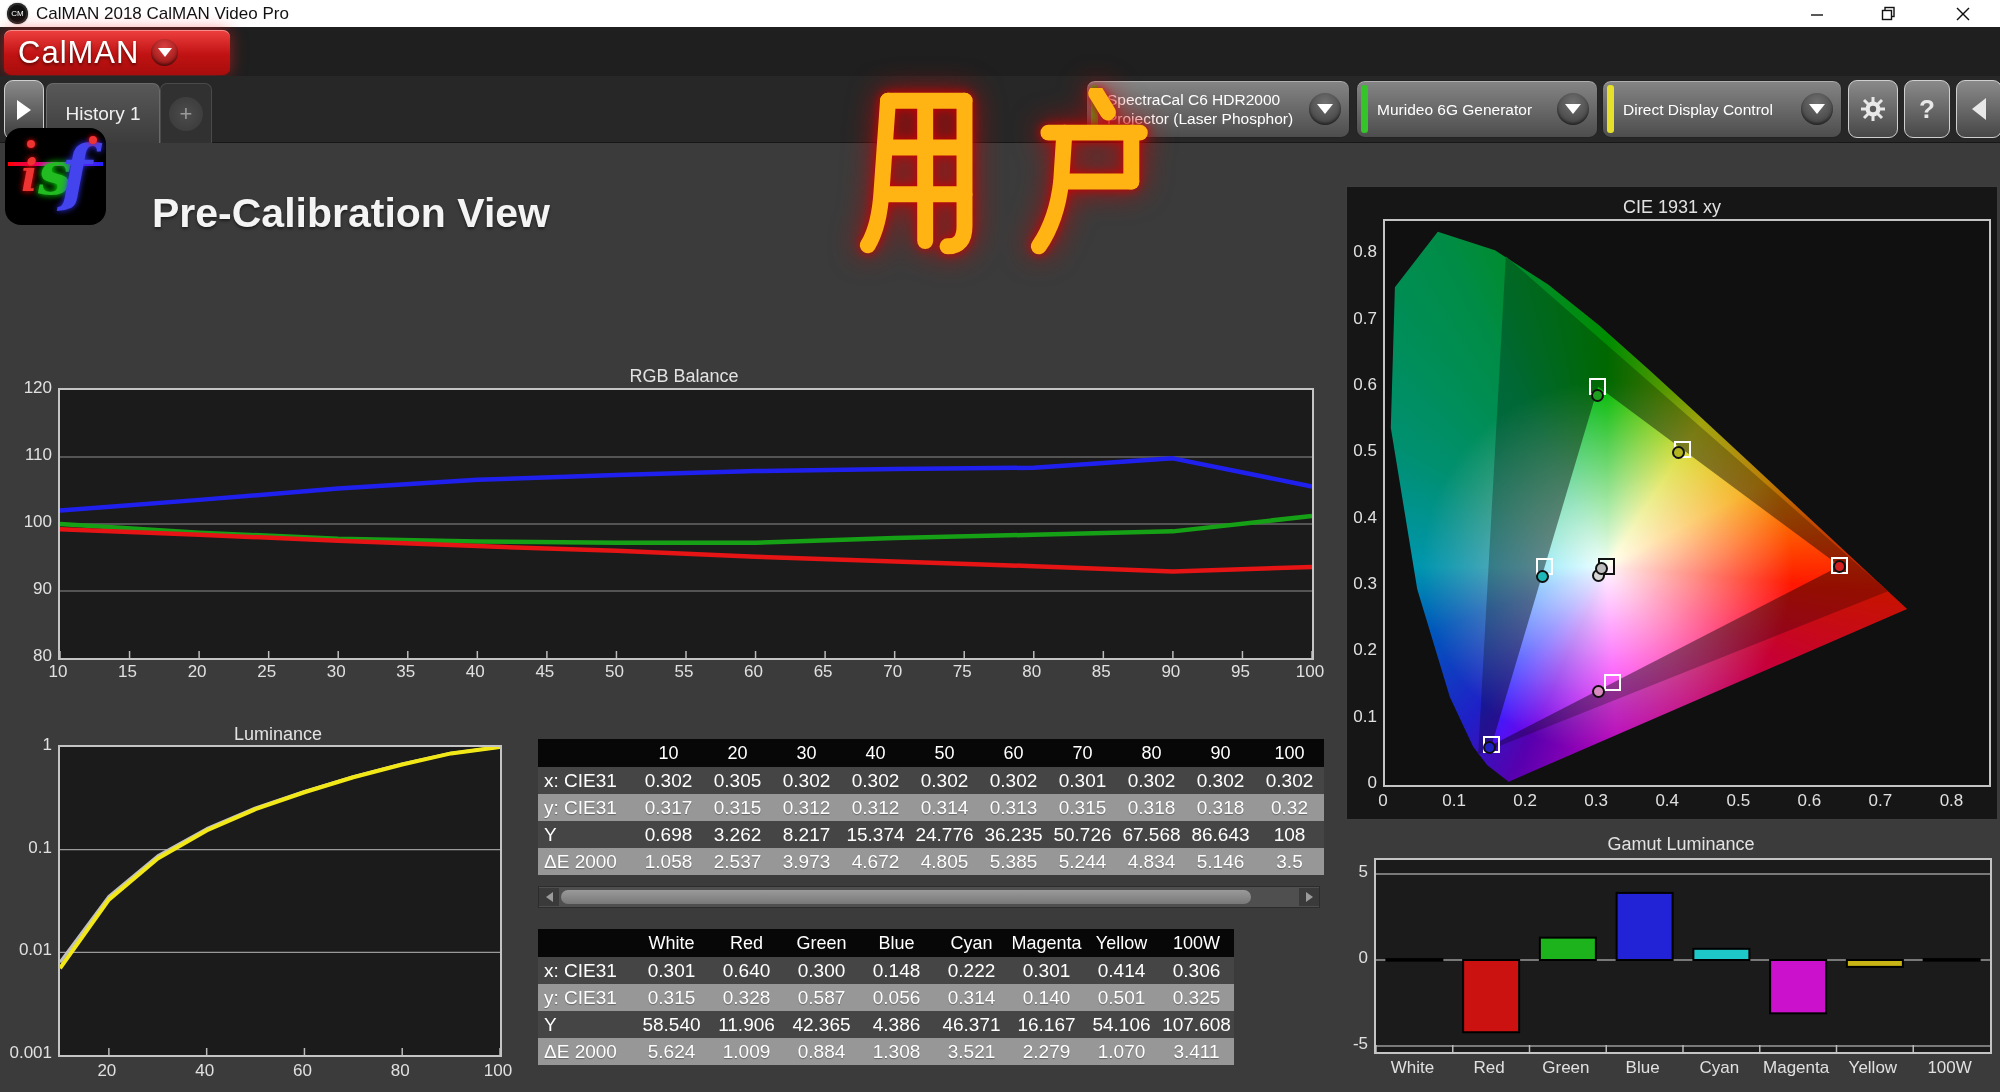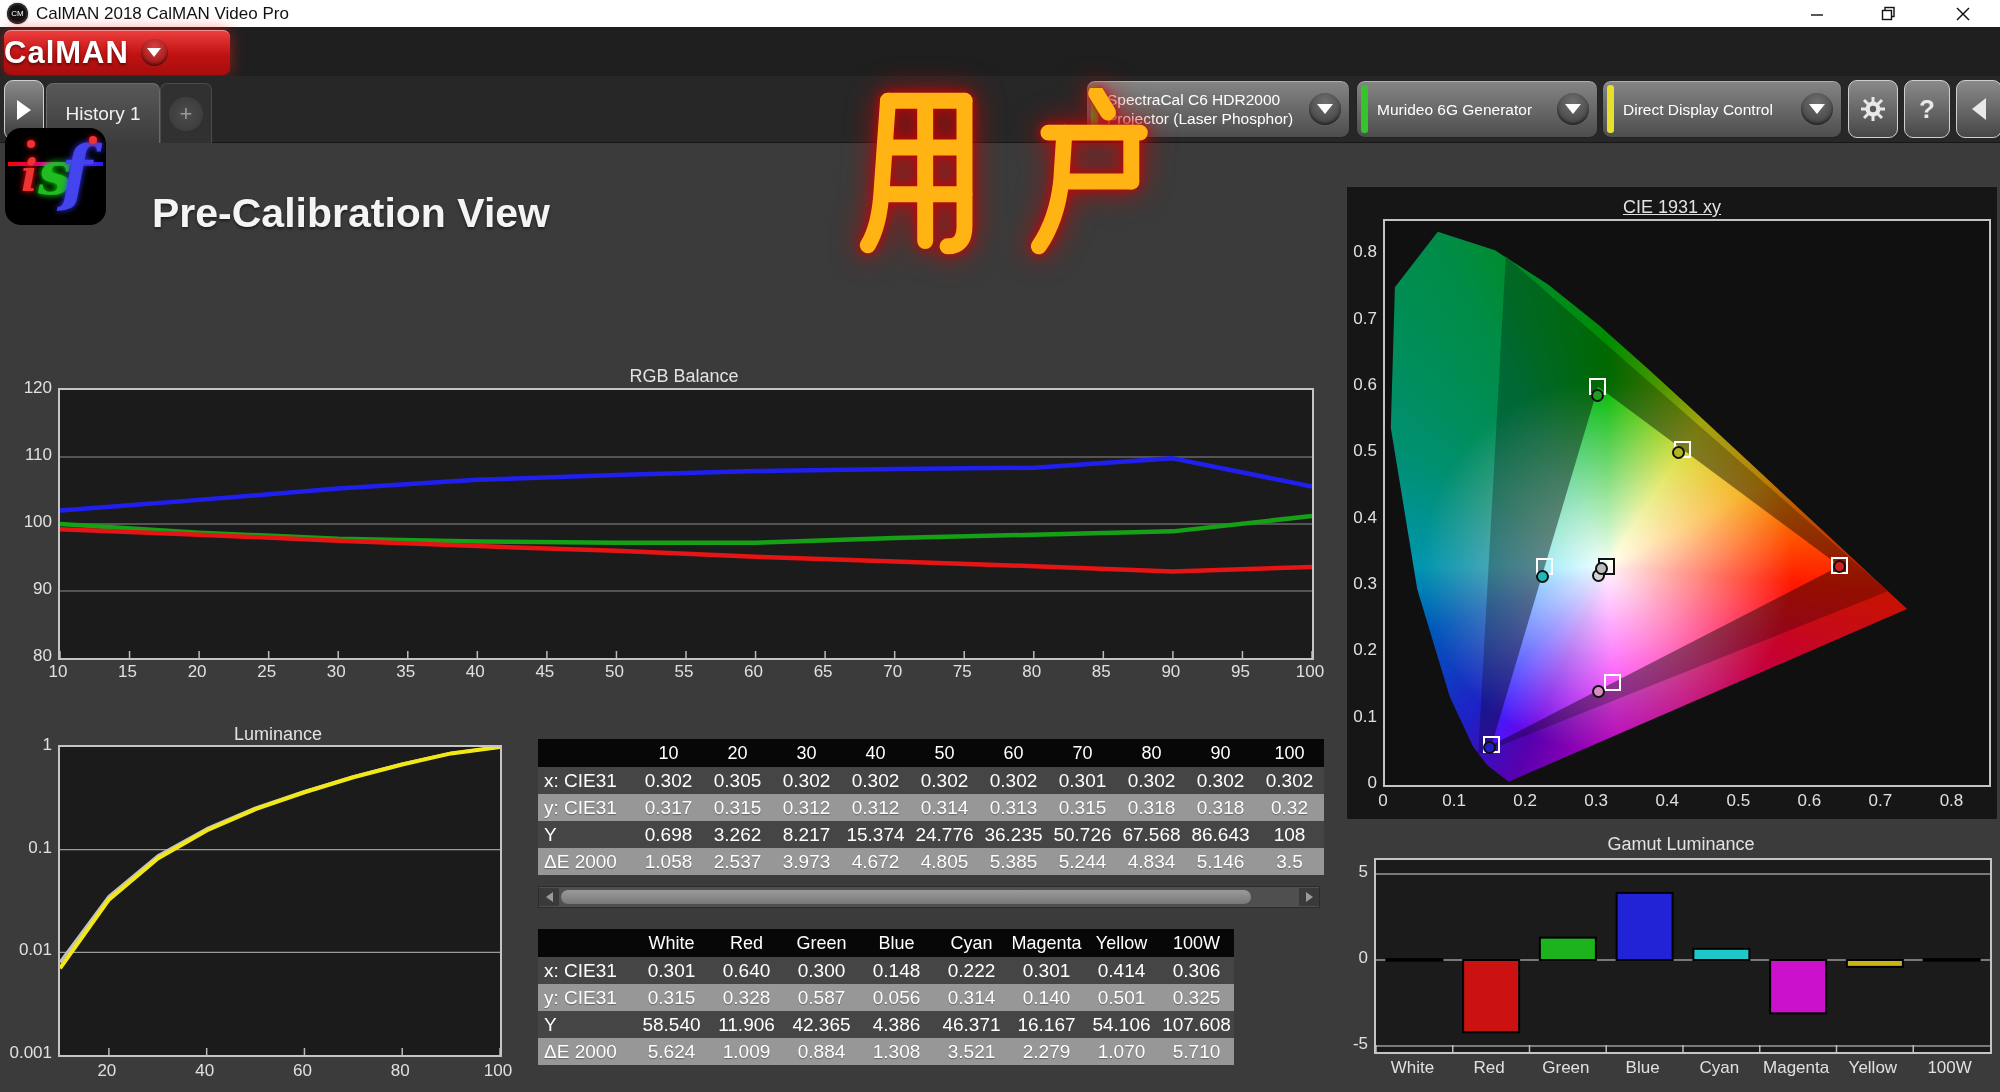--- a/index.html
+++ b/index.html
@@ -12,21 +12,21 @@
             font-size:8px;font-weight:normal;display:flex;align-items:center;justify-content:center;
             box-shadow:inset 0 0 0 2px #2a2a2a,0 0 2px #888;}
   #app-title{left:36px;top:2px;font-size:17px;line-height:23px;}
   .winbtn{top:0;width:46px;height:27px;display:flex;align-items:center;justify-content:center;}
   
   #headrow{left:0;top:27px;width:2000px;height:49px;background:#1f1f1f;}
   #brand{left:4px;top:30px;width:226px;height:45px;border-radius:7px;
          background:linear-gradient(#ef4040,#c01212 55%,#a80d0d);
          box-shadow:0 0 16px rgba(255,30,30,.55),inset 0 1px 0 rgba(255,255,255,.4);
          display:flex;align-items:center;}
-  #brand-text{color:#fff;font-size:31px;font-weight:bold;letter-spacing:1px;
+  #brand-text{color:#fff;font-size:31px;font-weight:normal;letter-spacing:1px;margin-left:14px;
               text-shadow:0 2px 3px rgba(0,0,0,.5);}
   #brand-drop{width:27px;height:27px;border-radius:50%;margin-left:12px;
               background:radial-gradient(circle at 50% 30%,#d84040,#8c0b0b);display:flex;align-items:center;justify-content:center;
               box-shadow:inset 0 -2px 3px rgba(0,0,0,.5);}
   .tri-down{width:0;height:0;border-left:7px solid transparent;border-right:7px solid transparent;border-top:9px solid #fff;}
   #rainbow{left:265px;top:58px;width:1735px;height:12px;
            background:linear-gradient(90deg,#ff0000 0%,#ff00a8 9%,#d400ff 17%,#7a00ff 24%,#1c14ff 32%,#0062d8 41%,#00a86e 50%,#00e000 59%,#8ce800 68%,#f4f400 77%,#ffb400 85%,#ff6000 92%,#ff0000 100%);}
   
   #tabrow{left:0;top:76px;width:2000px;height:66px;background:#272727;border-bottom:1px solid #171717;}
   #tab-scroll{left:4px;top:80px;width:38px;height:58px;border-radius:9px;border:1px solid #cfcfcf;
@@ -93,21 +93,21 @@
   .tlabel{text-align:left;padding-left:6px;flex:none;overflow:hidden;white-space:nowrap;}
   .corner{background:#070707;height:100%;}
   
   #hscroll{left:538px;top:886px;width:780px;height:20px;background:#4f4f4f;border:1px solid #2c2c2c;display:flex;align-items:center;}
   .sbtn{width:20px;height:18px;background:#3a3a3a;display:flex;align-items:center;justify-content:center;flex:none;}
   .sbtn .tl{width:0;height:0;border-top:5px solid transparent;border-bottom:5px solid transparent;border-right:7px solid #9a9a9a;}
   .sbtn .tr{width:0;height:0;border-top:5px solid transparent;border-bottom:5px solid transparent;border-left:7px solid #9a9a9a;}
   #sthumb{height:14px;margin-left:2px;width:690px;background:linear-gradient(#9a9a9a,#787878);border-radius:8px;}
   
   #cie-panel{left:1346px;top:186px;width:650px;height:632px;background:#161616;border:1px solid #3d3d3d;}
-  #cie-title{left:0;top:10px;width:650px;text-decoration:underline;}
+  #cie-title{left:0;top:10px;width:650px;}
   #cie-plot{position:absolute;left:36px;top:32px;width:604px;height:564px;background:#101010;border:2px solid #c4c4c4;overflow:hidden;}
   .cie-fill{position:absolute;inset:0;
      background:radial-gradient(circle at 36.8% 61.3%,rgba(255,255,255,.95) 0%,rgba(255,255,255,0) 36%),
      conic-gradient(from 0deg at 36.8% 61.3%,
        #00b400 0deg,#cace00 33deg,#f0a000 62deg,#ff1800 95deg,#ff0040 118deg,#ff00a0 150deg,
        #f000f0 177deg,#7000e0 204deg,#2828ff 222deg,#0070f0 250deg,#00c0e0 270deg,
        #00b890 300deg,#00b45a 333deg,#00b400 360deg);}
   #cie-base{filter:brightness(.78);}
   #cie-outer{filter:brightness(.58);}
   #cie-inner{filter:brightness(1.02);}
@@ -440,21 +440,21 @@
     </div>
     <div class="trow lite">
       <div class="tlabel" style="width: 90px;">ΔE 2000</div>
       <div class="tcell" style="width: 75px;">5.624</div>
       <div class="tcell" style="width: 75px;">1.009</div>
       <div class="tcell" style="width: 75px;">0.884</div>
       <div class="tcell" style="width: 75px;">1.308</div>
       <div class="tcell" style="width: 75px;">3.521</div>
       <div class="tcell" style="width: 75px;">2.279</div>
       <div class="tcell" style="width: 75px;">1.070</div>
-      <div class="tcell" style="width: 75px;">5.710</div>
+      <div class="tcell" style="width: 75px;">3.411</div>
     </div>
   </div>
 
 <div class="abs" id="cie-panel">
   <div class="abs ctitle" id="cie-title">CIE 1931 xy</div>
   <div id="cie-plot">
     <div class="cie-fill" id="cie-base" style="clip-path: polygon(20.48% 99.41%, 16.94% 96.51%, 14.6% 93.2%, 10.74% 84.39%, 5.34% 65.29%, 0.96% 36.66%, 1.64% 11.74%, 8.74% 1.91%, 18.2% 5.19%, 27.01% 11.26%, 35.48% 18.55%, 43.89% 26.53%, 52.25% 34.74%, 60.29% 42.75%, 67.67% 50.09%, 73.76% 56.18%, 78.33% 60.71%, 81.35% 63.73%, 86.44% 68.79%);"></div>
     <div class="cie-fill" id="cie-outer" style="clip-path: polygon(83.29% 65.65%, 20% 6.24%, 15.41% 94.59%);"></div>
     <div class="cie-fill" id="cie-inner" style="clip-path: polygon(75.29% 61.18%, 35.29% 29.41%, 17.65% 92.94%);"></div>
     <div id="cie-points">

